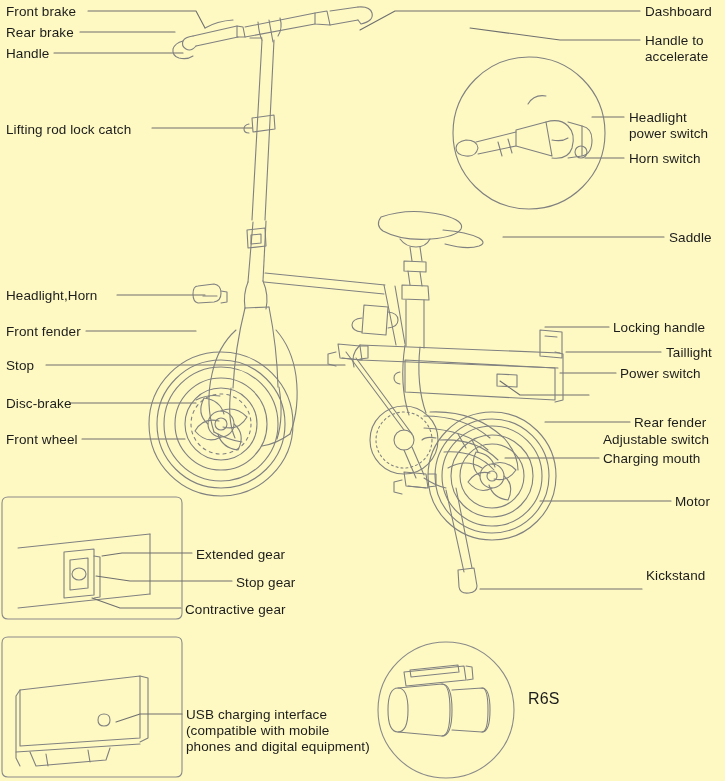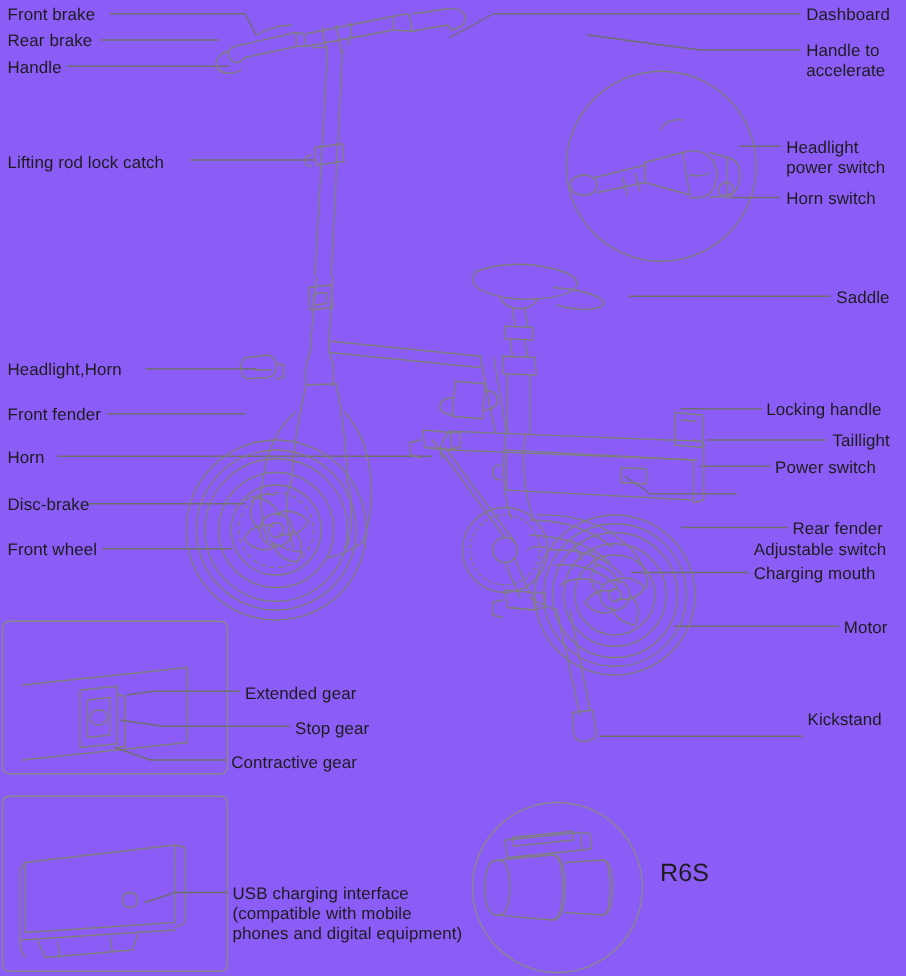--- a/index.html
+++ b/index.html
@@ -9,42 +9,42 @@
   }
   body {
     font-family: "Liberation Sans", sans-serif;
     color: #1a1a1a;
   }
   #stage {
     position: relative;
     width: 725px;
     height: 781px;
     overflow: hidden;
-    background: #8b5cf6;
+    background: #fef9c3;
   }
   #art {
     position: absolute;
     left: 0;
     top: 0;
     width: 725px;
     height: 781px;
   }
   .lbl {
     position: absolute;
     font-size: 13.5px;
     line-height: 16px;
     color: #1c1c1c;
     white-space: pre;
     letter-spacing: 0.1px;
   }
   .lbl.left {
     text-align: left;
   }
   .lbl.big {
-    font-size: 20px;
+    font-size: 16px;
     line-height: 18px;
   }
 </style>
 </head>
 <body>
 
 <div id="stage">
 
   <svg id="art" viewBox="0 0 725 781" xmlns="http://www.w3.org/2000/svg">
     <g fill="none" stroke="#808080" stroke-width="1.1" stroke-linecap="round" stroke-linejoin="round">
@@ -317,21 +317,21 @@
   <div class="lbl left" style="left:629px; top:151px;">Horn switch</div>
 
   <div class="lbl left" style="left:6px; top:122px;">Lifting rod lock catch</div>
 
   <div class="lbl left" style="left:669px; top:230px;">Saddle</div>
 
   <div class="lbl left" style="left:6px; top:288px;">Headlight,Horn</div>
 
   <div class="lbl left" style="left:6px; top:324px;">Front fender</div>
 
-  <div class="lbl left" style="left:6px; top:358px;">Horn</div>
+  <div class="lbl left" style="left:6px; top:358px;">Stop</div>
 
   <div class="lbl left" style="left:6px; top:396px;">Disc-brake</div>
 
   <div class="lbl left" style="left:6px; top:432px;">Front wheel</div>
 
   <div class="lbl left" style="left:613px; top:320px;text-align:right;">Locking handle</div>
 
   <div class="lbl left" style="left:666px; top:345px;">Taillight</div>
 
   <div class="lbl left" style="left:620px; top:366px;">Power switch</div>

